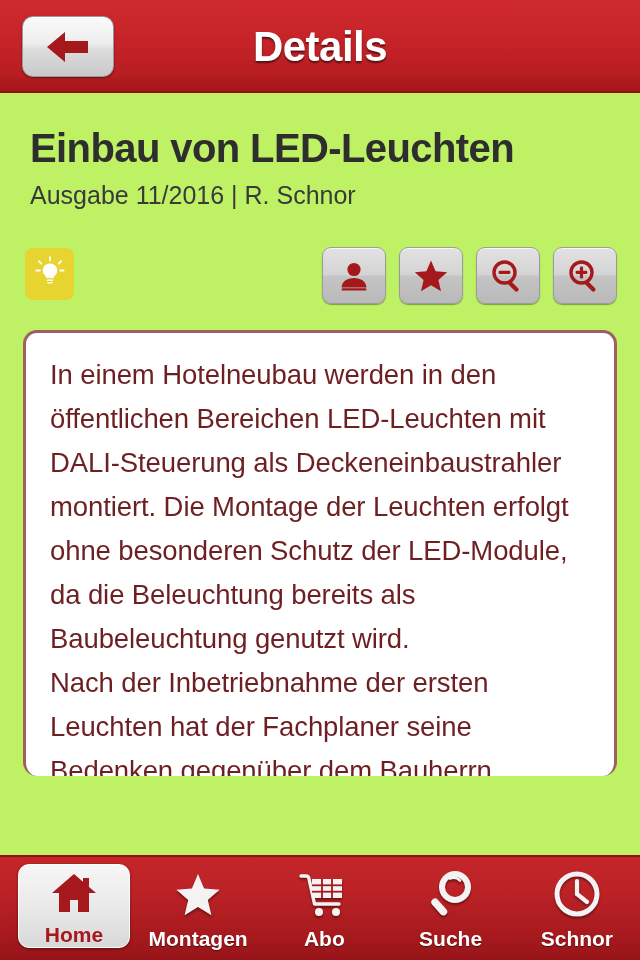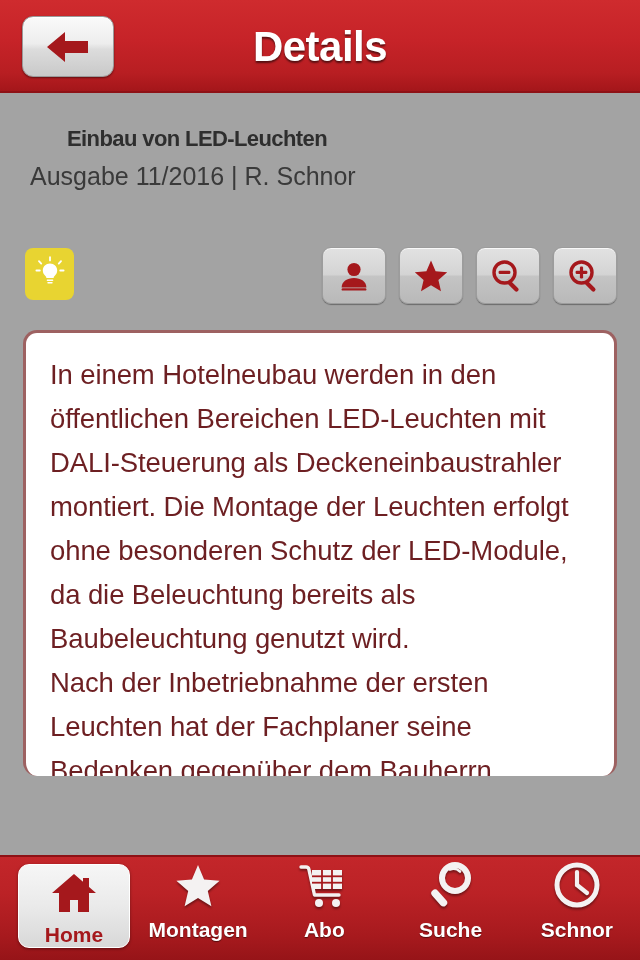--- a/index.html
+++ b/index.html
@@ -5,21 +5,21 @@
   * { margin:0; padding:0; box-sizing:border-box; }
   html, body {
     width:640px; height:960px;
     font-family:"Liberation Sans", sans-serif;
     background:#f5f5f5;
     overflow:hidden;
   }
   #app {
     position:relative;
     width:640px; height:960px;
-    background:#a3a3a3;
+    background:#bef264;
   }
 
   
   #header {
     position:absolute; top:0; left:0;
     width:640px; height:93px;
     background:linear-gradient(to bottom, #cf2b2e 0%, #c62328 45%, #b81e22 80%, #a4161a 100%);
     border-bottom:2px solid #8e1216;
     display:flex; align-items:center;
   }
@@ -39,22 +39,22 @@
     display:flex; align-items:center; justify-content:center;
     font-size:42px; font-weight:bold; color:#ffffff;
     letter-spacing:-0.5px;
     text-shadow:0 2px 2px rgba(0,0,0,.55);
   }
 
   
   #title-block { position:absolute; top:97px; left:0; width:640px; }
   #page-title {
     padding:30px 30px 0 30px;
-    font-size:22px; font-weight:bold; color:#2e2e2e;
-    letter-spacing:-0.6px; line-height:1.05;margin-left:37px;
+    font-size:40px; font-weight:bold; color:#2e2e2e;
+    letter-spacing:-0.6px; line-height:1.05;
   }
   #page-meta {
     padding:12px 30px 0 30px;
     font-size:25px; color:#3a3a3a; font-weight:400;
   }
 
   
   #toolbar {
     position:absolute; top:248px; left:0;
     width:640px; height:60px;
@@ -102,21 +102,21 @@
     position:absolute; left:0; bottom:0;
     width:640px; height:105px;
     background:linear-gradient(to bottom, #c3262a 0%, #bb2226 35%, #a81a1e 75%, #961418 100%);
     border-top:2px solid #8d1115;
     display:flex;
   }
   .tab {
     flex:1 1 0;
     position:relative;
     display:flex; flex-direction:column;
-    align-items:center; justify-content:flex-start;
+    align-items:center; justify-content:center;
     gap:6px;
   }
   .tab .tab-icon { height:52px; display:flex; align-items:flex-end; justify-content:center; }
   .tab .tab-icon svg { display:block; filter:drop-shadow(0 2px 1px rgba(0,0,0,.4)); }
   .tab .tab-label {
     font-size:21px; font-weight:bold; color:#ffffff;
     text-shadow:0 1px 1px rgba(0,0,0,.5);
     margin-top:3px;
   }
   .tab.active {

